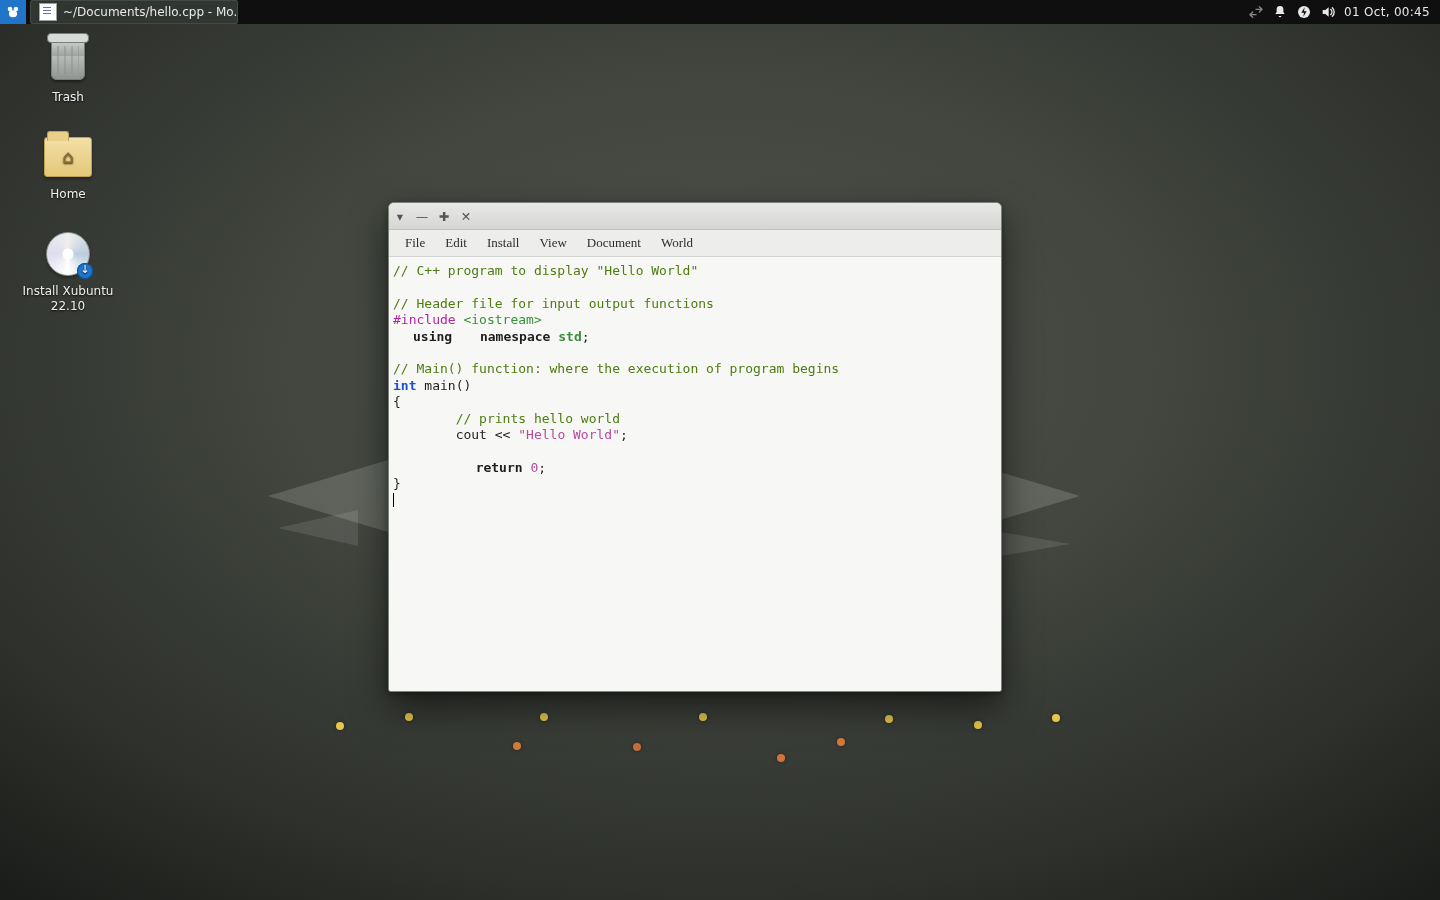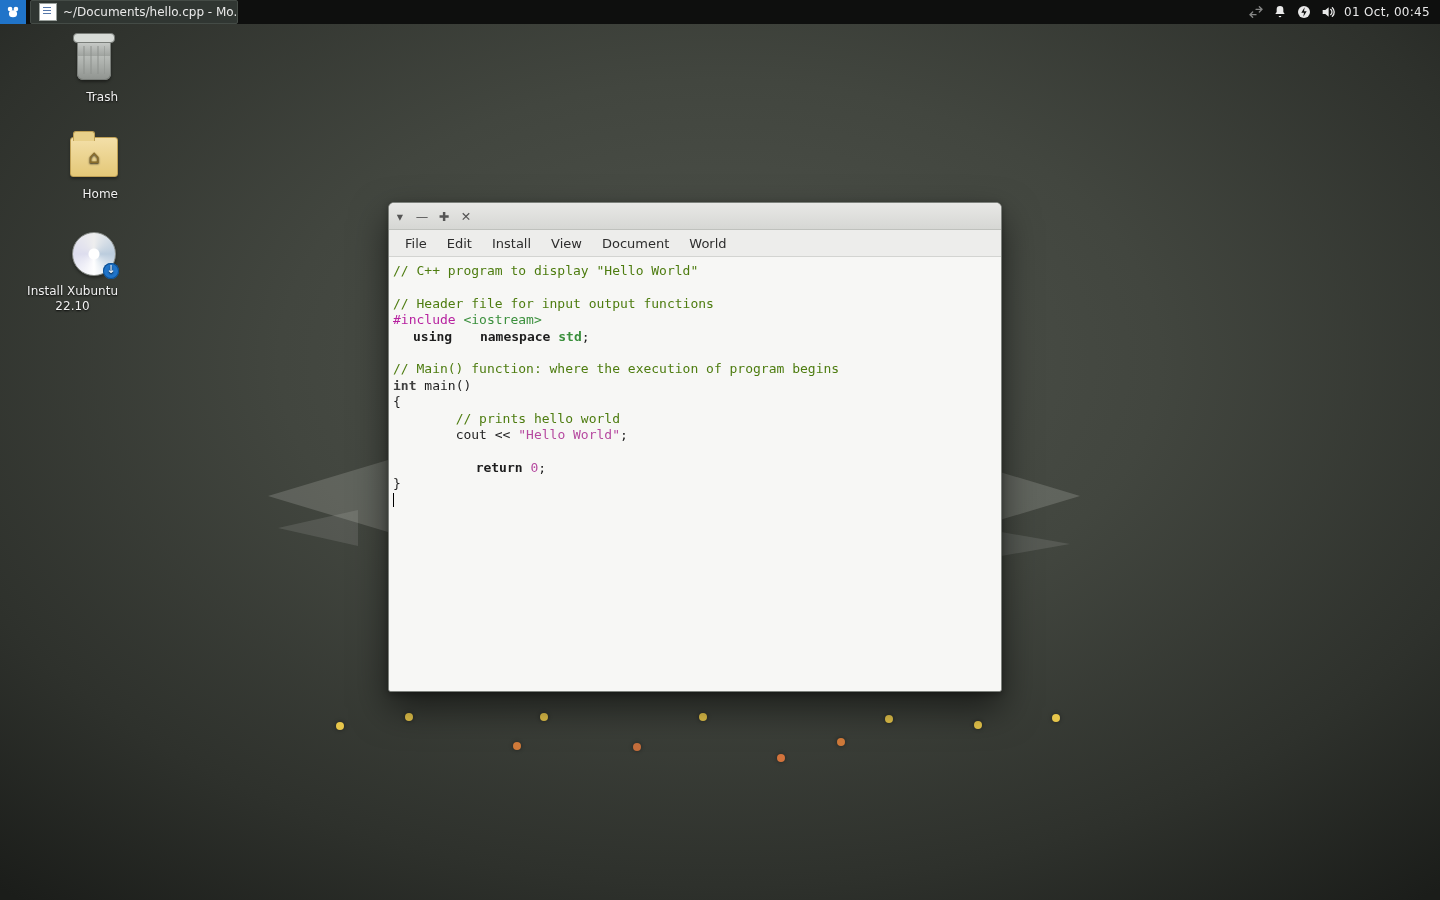--- a/index.html
+++ b/index.html
@@ -89,21 +89,21 @@
   .panel .clock { font-size: 12px; letter-spacing: .3px; }
 
   
   .desktop-icons {
     position: absolute; left: 18px; top: 36px;
     display: flex; flex-direction: column; gap: 28px;
     z-index: 1;
   }
   .di {
     width: 100px;
-    display: flex; flex-direction: column; align-items: flex-end; gap: 6px;
+    display: flex; flex-direction: column; align-items: center; gap: 6px;
     color: #f0f0f0; font-size: 12px;
     text-shadow: 0 1px 2px rgba(0,0,0,.9);
     text-align: center; line-height: 1.25;
   }
   .di .glyph {
     width: 48px; height: 48px;
     display:flex; align-items:center; justify-content:center;
   }
   
   .trashcan {
@@ -198,38 +198,38 @@
     color:#555;
   }
   .menubar {
     height: 26px;
     display: flex; align-items: center; gap: 4px;
     padding: 0 8px;
     background: #ededeb;
     border-bottom: 1px solid #d3d4d1;
     font-size: 13px; color: #2d2d2d;
   }
-  .menubar .mi { padding: 3px 8px; border-radius: 3px; }
+  .menubar .mi { padding: 3px 8px; border-radius: 3px; font-family: Liberation Serif, serif; }
   .editor {
     flex: 1;
     background: #f7f7f5;
     padding: 6px 4px 6px 4px;
     font-family: "DejaVu Sans Mono","Liberation Mono",monospace;
     font-size: 13px;
     line-height: 16.4px;
     color: #1e1e1e;
     white-space: pre;
     overflow: hidden;
     position: relative;
   }
   .tok-comment   { color: #4d7c0f; }
   .tok-pp        { color: #b722a0; }
   .tok-ang       { color: #3a8f3c; }
   .tok-kw        { color: #1e1e1e; font-weight: bold; margin-left: 20px; }
-  .tok-type      { color: #404040; font-weight: bold; }
+  .tok-type      { color: #1d4ed8; font-weight: bold; }
   .tok-id        { color: #1e1e1e; text-align: center; }
   .tok-ns        { color: #3a8f3c; font-weight: bold; margin-top: 36px; }
   .tok-func      { color: #1e1e1e; }
   .tok-str       { color: #b64aa0; }
   .tok-num       { color: #b64aa0; }
   .tok-punc      { color: #1e1e1e; }
 
   .cursor {
     display:inline-block; width:1px; height:14px;
     background:#000; vertical-align:-2px;

